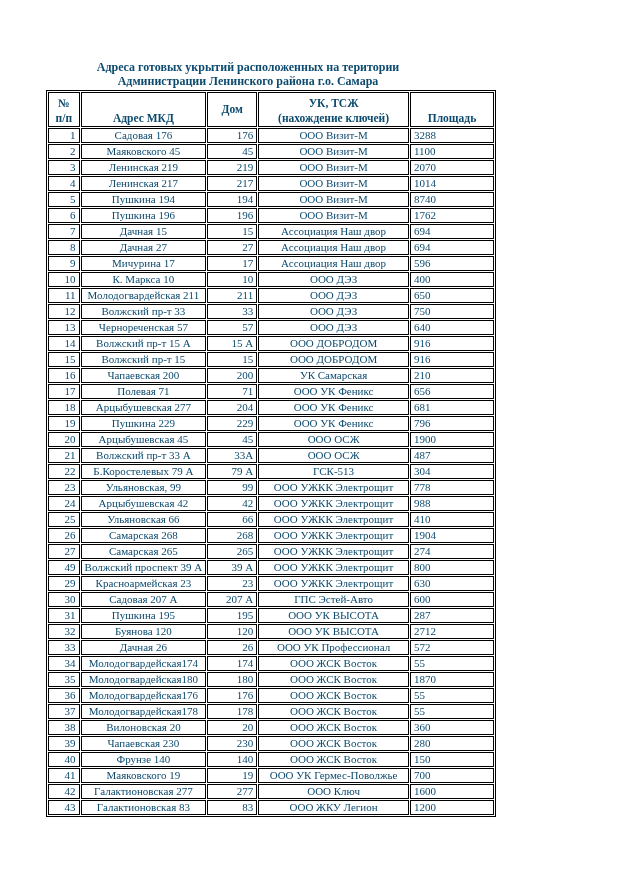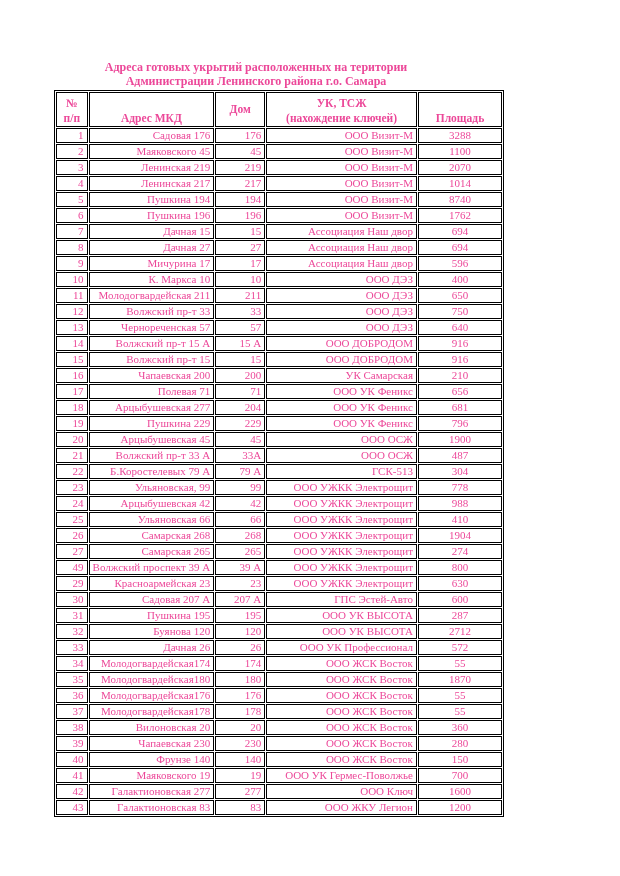--- a/index.html
+++ b/index.html
@@ -5,24 +5,23 @@
   html, body {
     margin: 0;
     padding: 0;
     background: #ffffff;
   }
   .page {
     position: relative;
     width: 496px;
     height: 876px;
     background: #ffffff;
-    color: #ec4899;
+    color: #0c4a6e;
     font-family: "Liberation Serif", "DejaVu Serif", serif;
     overflow: hidden;
-    margin-left: 8px;
   }
   .title-block {
     padding-top: 60px;
     text-align: center;
     font-weight: bold;
     font-size: 12px;
     line-height: 14px;
   }
   table.shelters {
     margin-left: 46px;
@@ -53,24 +52,24 @@
     line-height: 15px;
     white-space: pre-line;
     font-size: 11.5px;
   }
   th.col2 { vertical-align: middle; }
   td {
     height: 13px;
     line-height: 13px;
   }
   td.col0 { text-align: right; }
-  td.col1 { text-align: right; }
+  td.col1 { text-align: center; }
   td.col2 { text-align: right; }
-  td.col3 { text-align: right; }
-  td.col4 { text-align: center; }
+  td.col3 { text-align: center; }
+  td.col4 { text-align: left; }
 </style>
 </head>
 <body>
 
 <div class="page">
   <div class="title-block">
     <div>Адреса готовых укрытий расположенных на територии</div>
     <div>Администрации Ленинского района г.о. Самара</div>
   </div>
   <table class="shelters">

